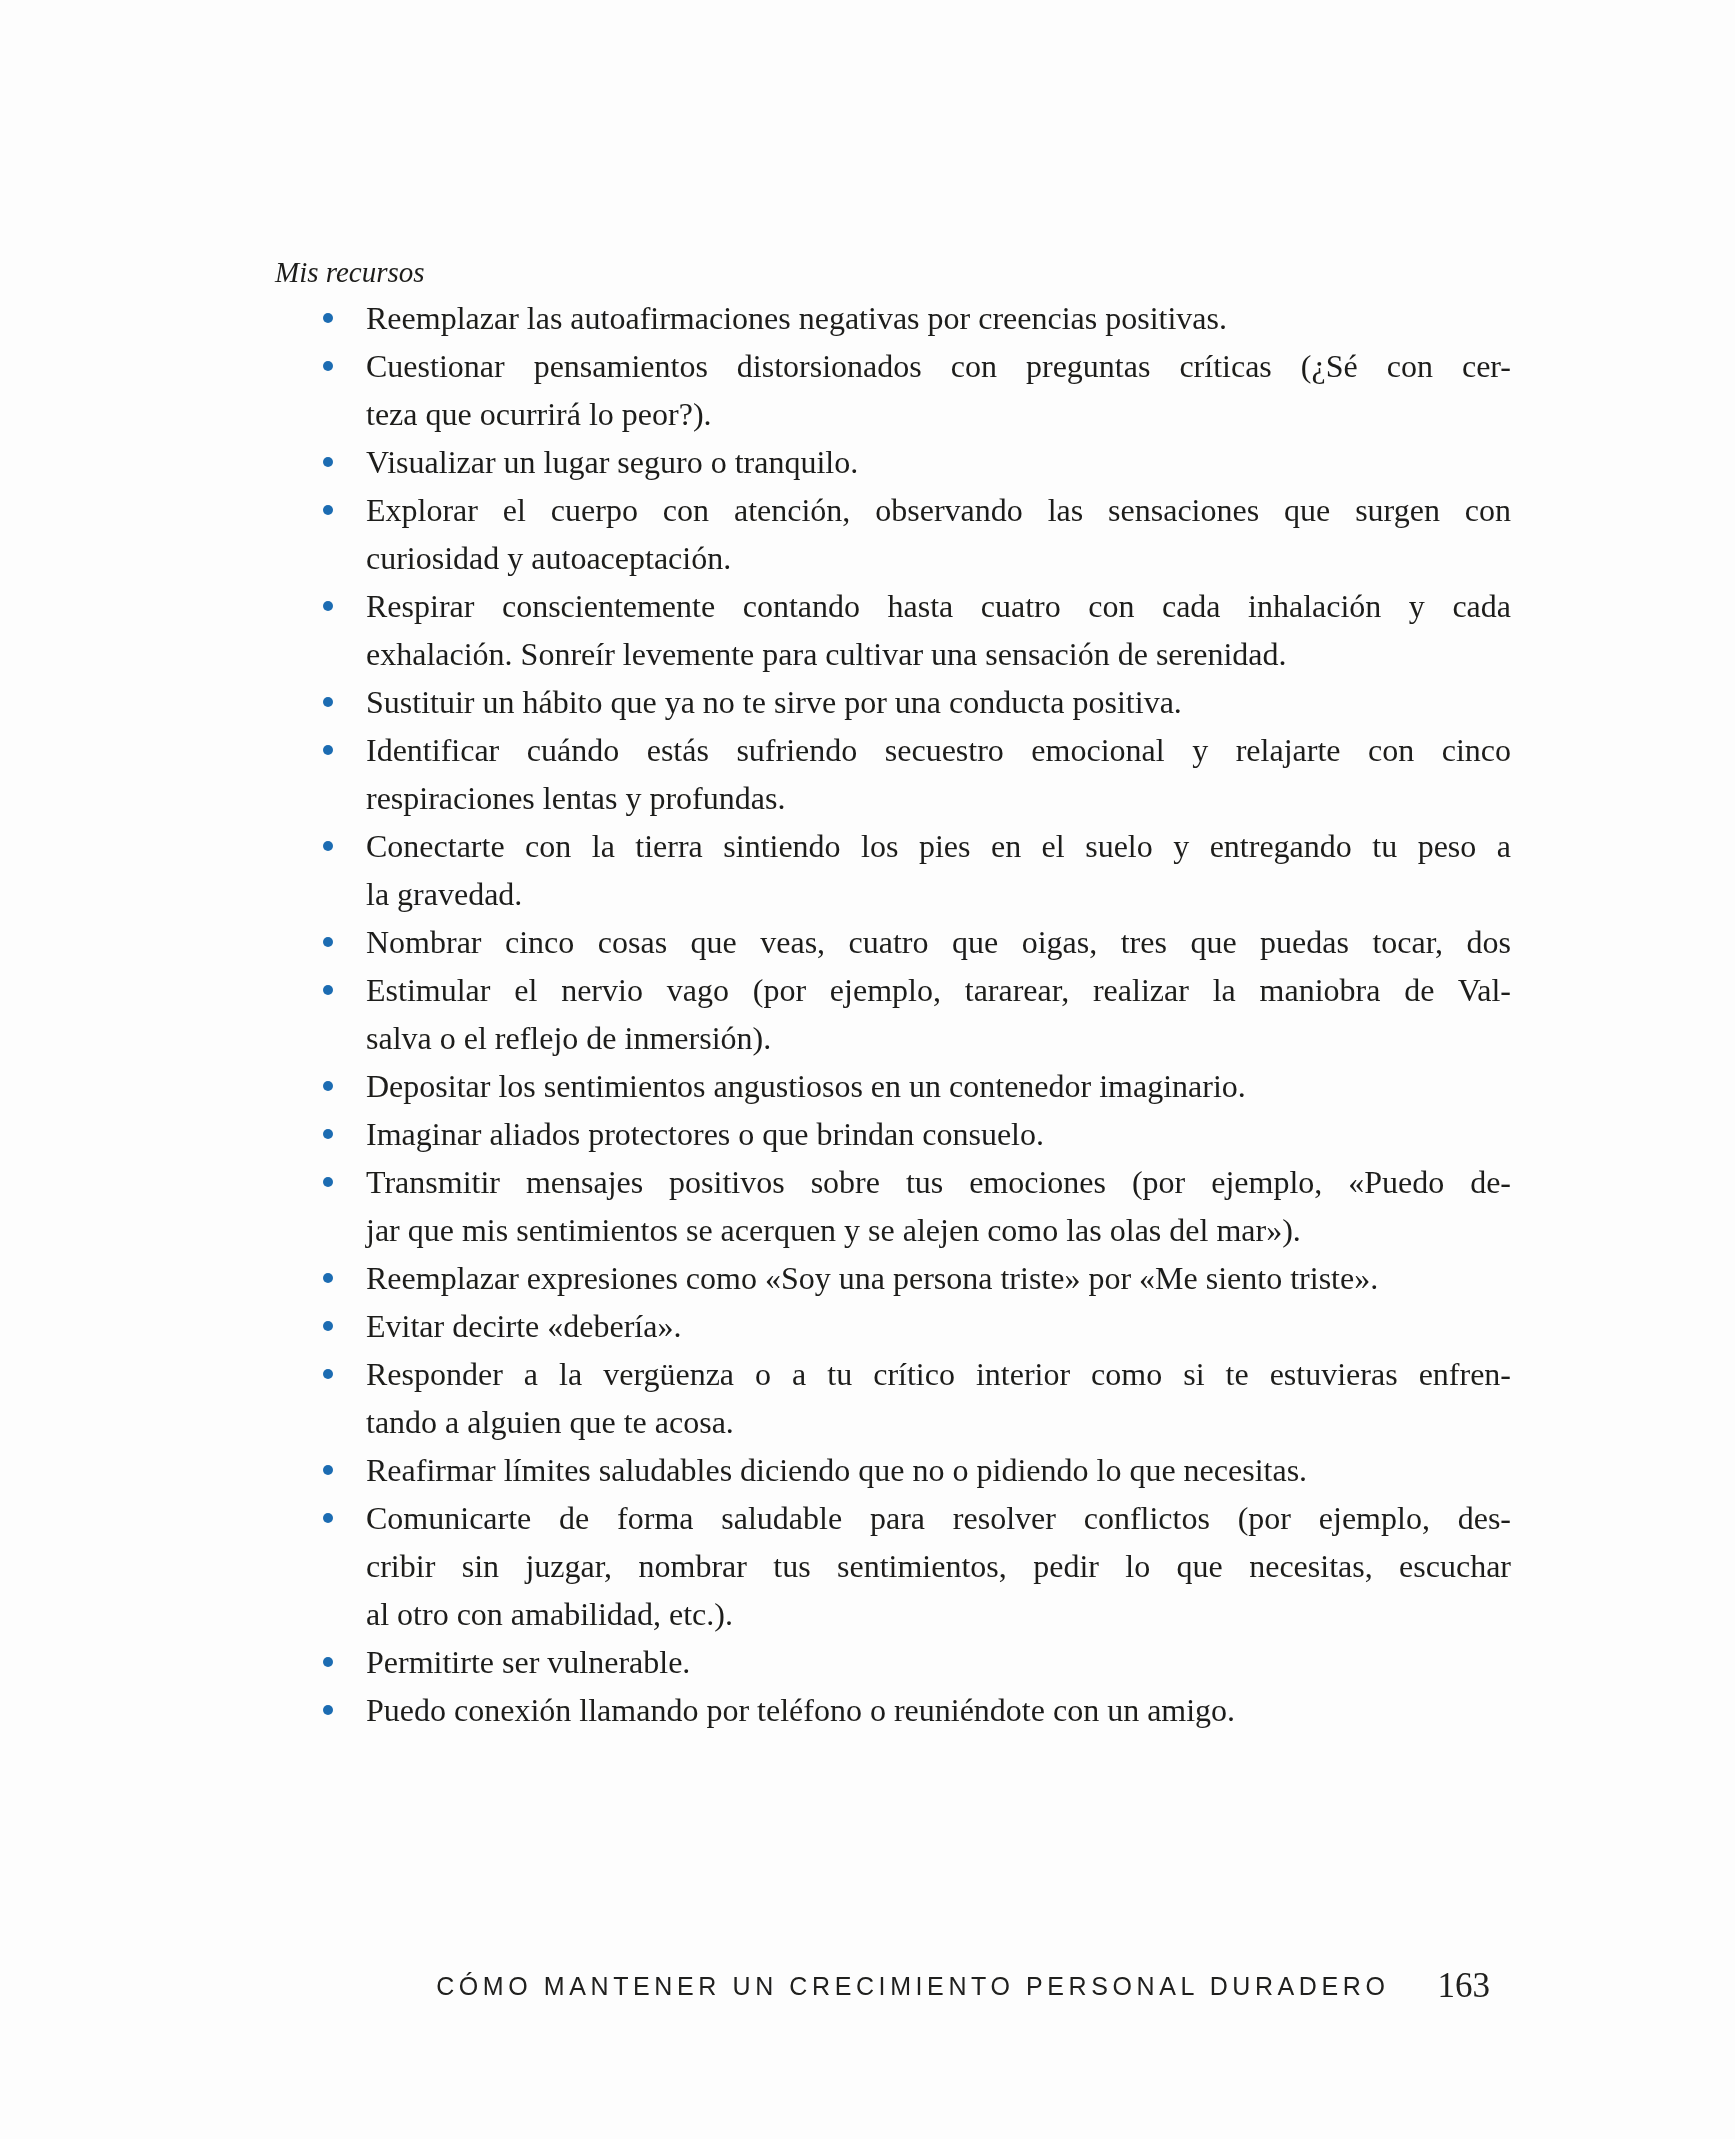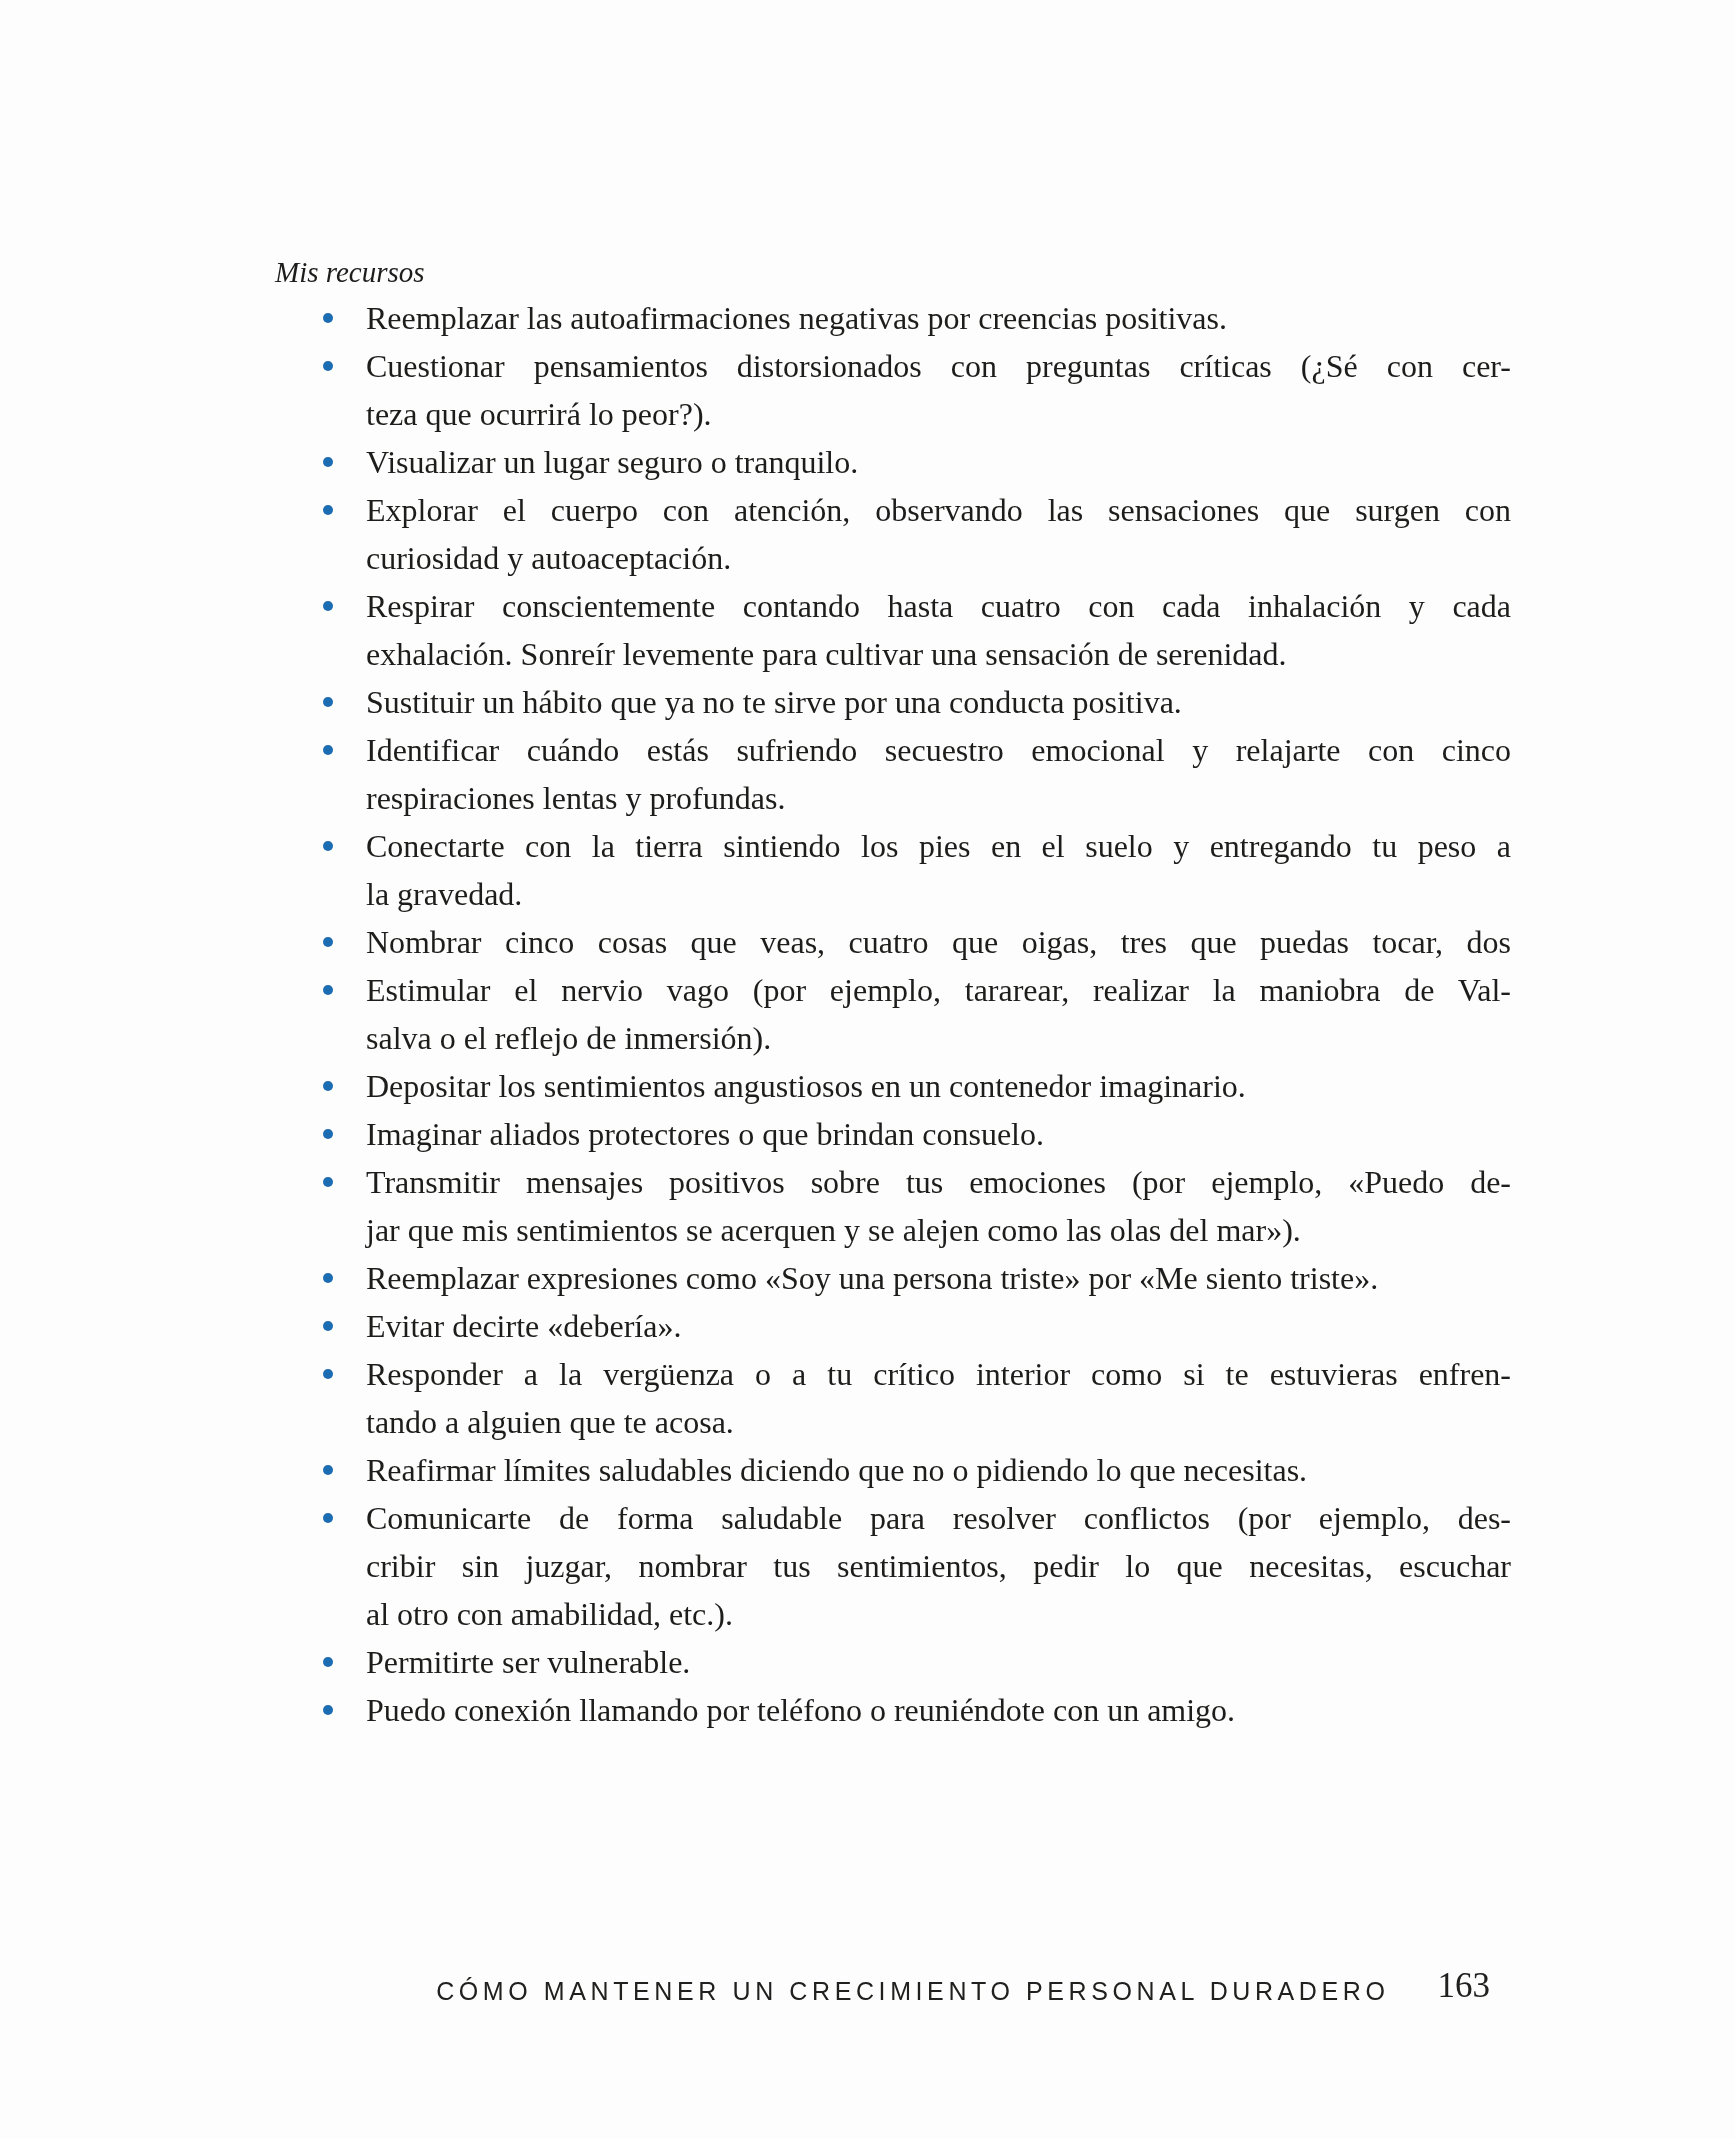--- a/index.html
+++ b/index.html
@@ -44,21 +44,21 @@
     text-align-last: justify;
     white-space: normal;
   }
   .footer {
     position: absolute;
     top: 1966px;
     left: 0;
     right: 245px;
     display: flex;
     justify-content: flex-end;
-    align-items: flex-end;
+    align-items: center;
     gap: 48px;
   }
   .running-title {
     font-family: "Liberation Sans", sans-serif;
     font-weight: 300;
     font-size: 25px;
     letter-spacing: 4.6px;
     color: #20201e;
     white-space: nowrap;
   }

